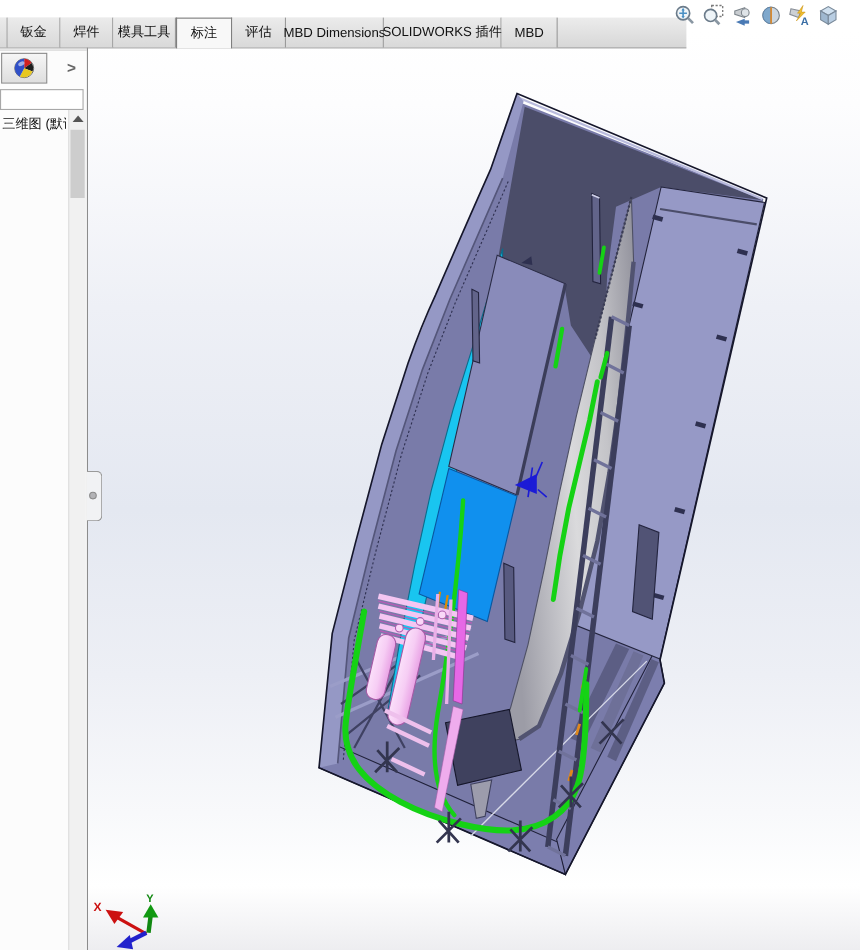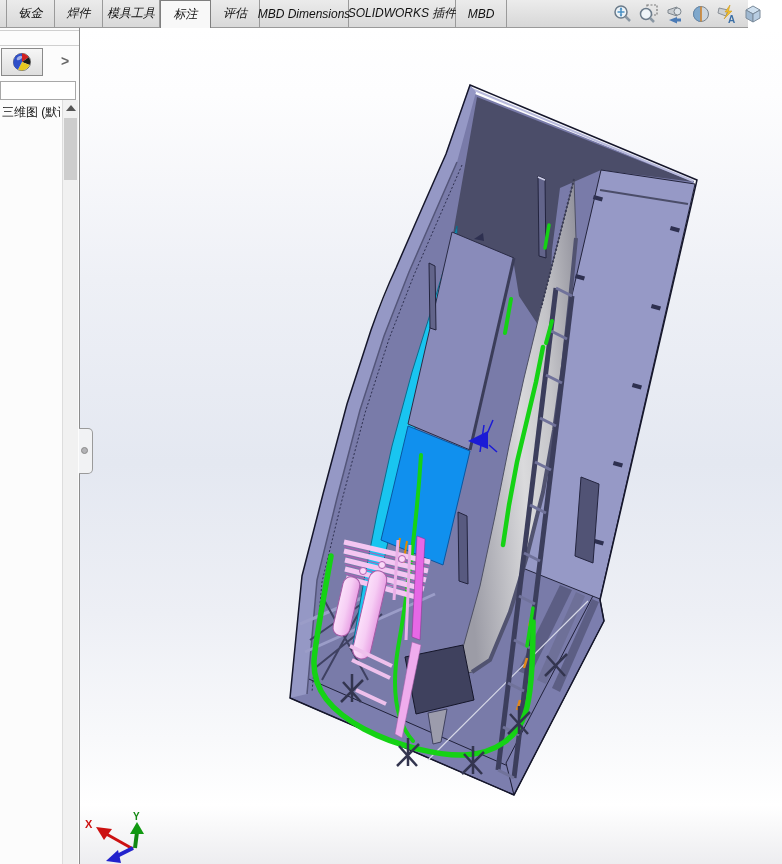--- a/index.html
+++ b/index.html
@@ -1,22 +1,22 @@
 <!DOCTYPE html>
 <html><head>
 <meta charset="utf-8">
 <style>
   html,body{margin:0;padding:0;width:782px;height:864px;overflow:hidden;
     font-family:"Liberation Sans",sans-serif;background:#fff;}
   .stage{position:relative;width:782px;height:864px;}
 
   
-  .tabbar{position:absolute;left:0;top:0;width:748px;height:27px;
+  .tabbar{position:absolute;left:0;top:16px;width:624px;height:27px;
     background:linear-gradient(#ececec,#d7d7d7);
-    border-bottom:1px solid #9a9a9a;z-index:30;display:flex;align-items:stretch;font-style:italic;}
+    border-bottom:1px solid #9a9a9a;z-index:30;display:flex;align-items:stretch;}
   .tab{box-sizing:border-box;border-right:1px solid #9a9a9a;font-size:12px;color:#111;
     display:flex;align-items:center;justify-content:center;white-space:nowrap;
     background:linear-gradient(#ebebeb,#d9d9d9);}
   .tab.sliver{width:7px;border-left:none;}
   .tab.active{background:#f8f8f8;border:1px solid #7f7f7f;border-bottom:none;
     margin-bottom:-1px;z-index:2;}
   .headsup{position:absolute;left:612px;top:3px;display:flex;gap:5px;z-index:31;}
   .hicon{width:21px;height:21px;}
 
   

